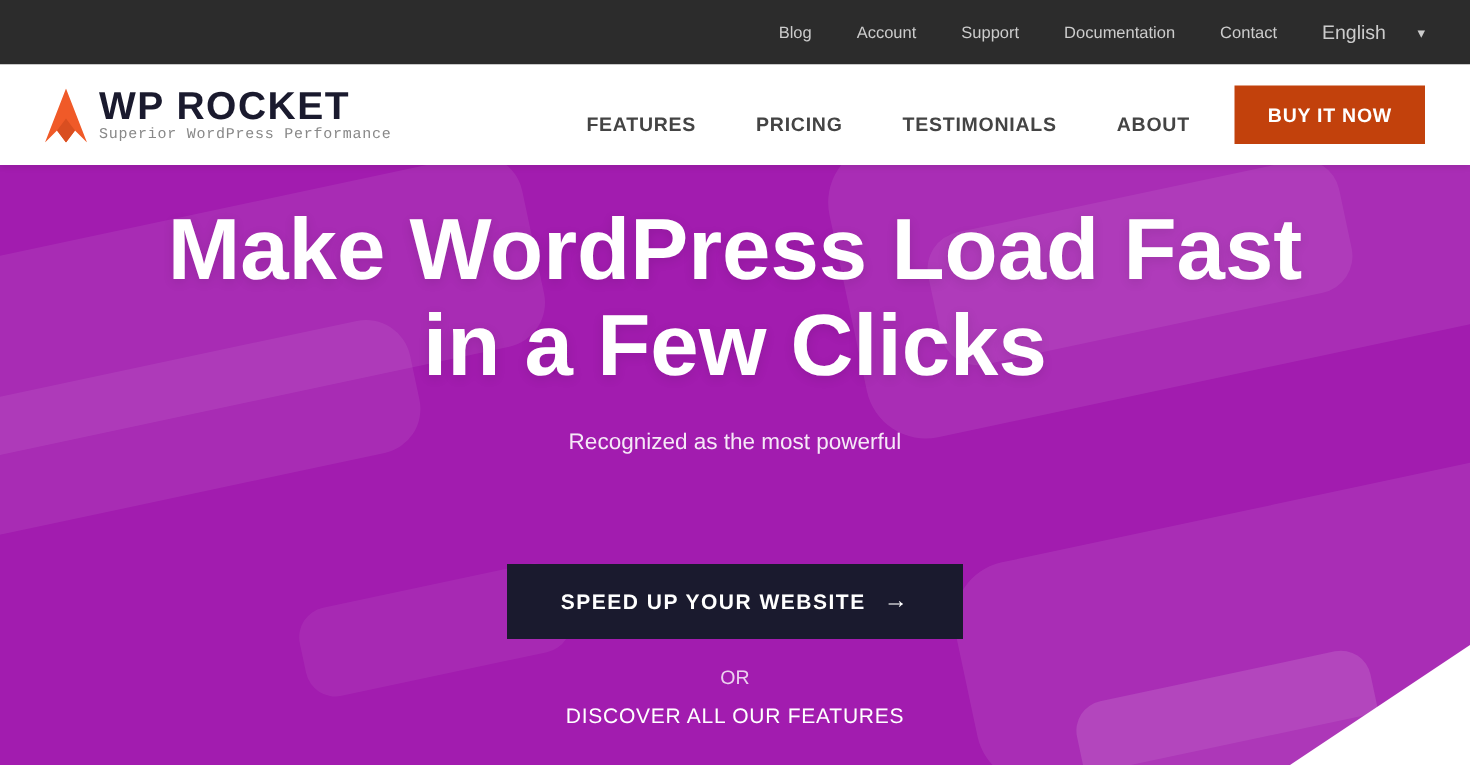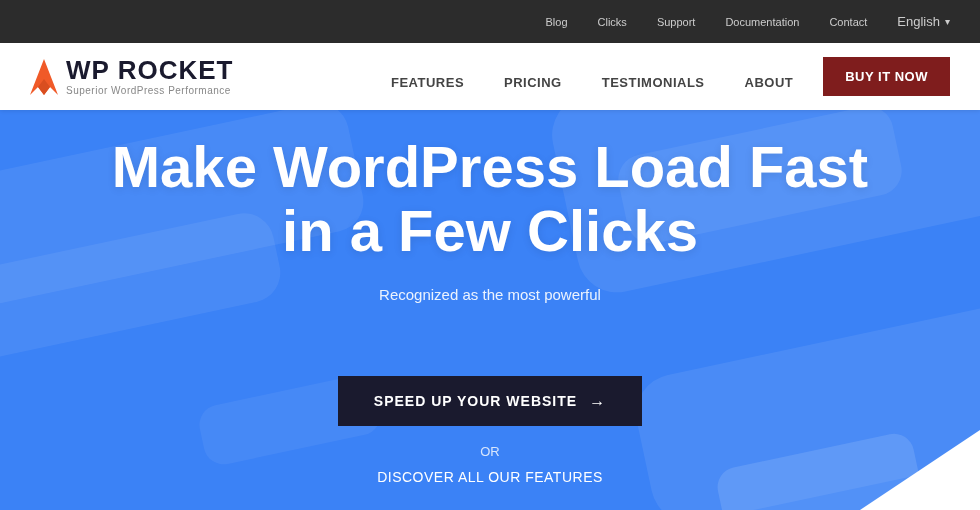--- a/index.html
+++ b/index.html
@@ -20,21 +20,21 @@
       gap: 30px;
     }
     .top-bar nav a {
       color: #ccc;
       text-decoration: none;
       font-size: 11px;
     }
     .lang-selector {
       display: flex;
       align-items: center;
-      gap: 5px;
+      gap: 21px;
       color: #ccc;
       font-size: 13px;
       cursor: pointer;
     }
     .lang-selector .chevron {
       font-size: 10px;
     }
 
     
     .main-nav {
@@ -68,52 +68,53 @@
       font-weight: 900;
       color: #1a1a2e;
       letter-spacing: 1px;
       line-height: 1;
     }
     .logo-subtitle {
       font-size: 10px;
       color: #888;
       letter-spacing: 0.5px;
       margin-top: 2px;
+      font-family: Liberation Mono, monospace;
     }
     .main-nav-links {
       display: flex;
       align-items: center;
       gap: 40px;
       margin-right: 30px;
     }
     .main-nav-links a {
       color: #444;
       text-decoration: none;
       font-size: 13px;
       font-weight: 600;
       letter-spacing: 0.5px;
       text-transform: uppercase;
       margin-top: 12px;
     }
     .buy-btn {
-      background: #7f1d1d;
+      background: #c2410c;
       color: #fff;
       border: none;
       padding: 12px 22px;
       font-size: 13px;
       font-weight: 700;
       letter-spacing: 0.5px;
       cursor: pointer;
       text-transform: uppercase;
       white-space: nowrap;
     }
 
     
     .hero {
-      background: #3b82f6;
+      background: #a21caf;
       height: 400px;
       position: relative;
       display: flex;
       flex-direction: column;
       align-items: center;
       justify-content: center;
       overflow: hidden;
     }
 
     
@@ -266,21 +267,21 @@
       border-color: transparent transparent #fff transparent;
       z-index: 3;
     }
   </style>
 </head>
 <body>
 
 <div class="top-bar">
   <nav>
     <a href="#">Blog</a>
-    <a href="#">Clicks</a>
+    <a href="#">Account</a>
     <a href="#">Support</a>
     <a href="#">Documentation</a>
     <a href="#">Contact</a>
     <div class="lang-selector">
       <span>English</span>
       <span class="chevron">▾</span>
     </div>
   </nav>
 </div>
 

